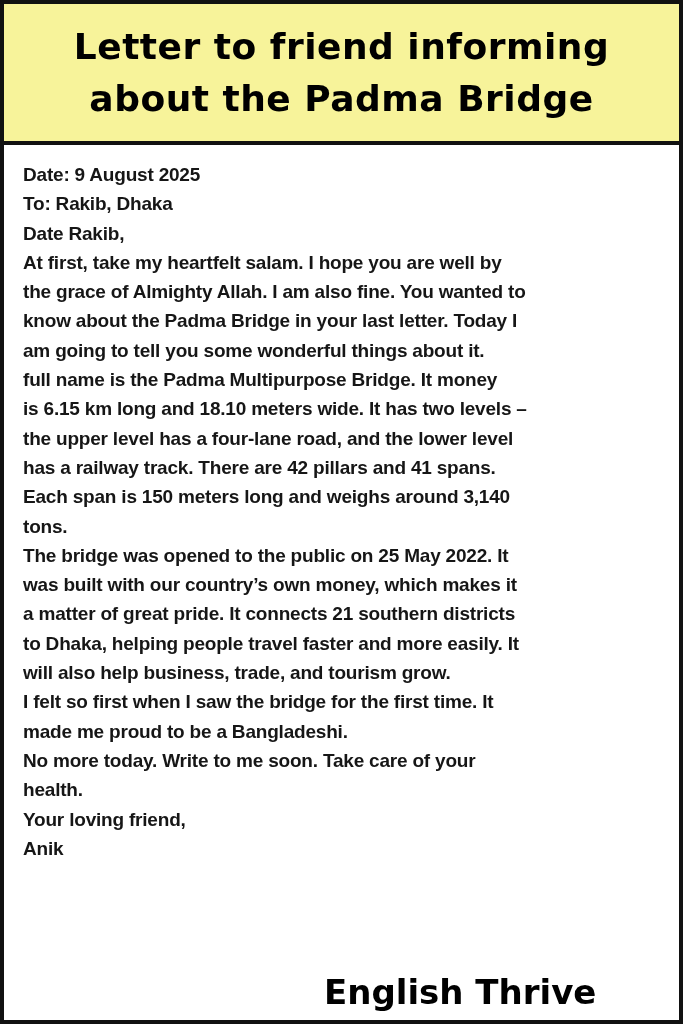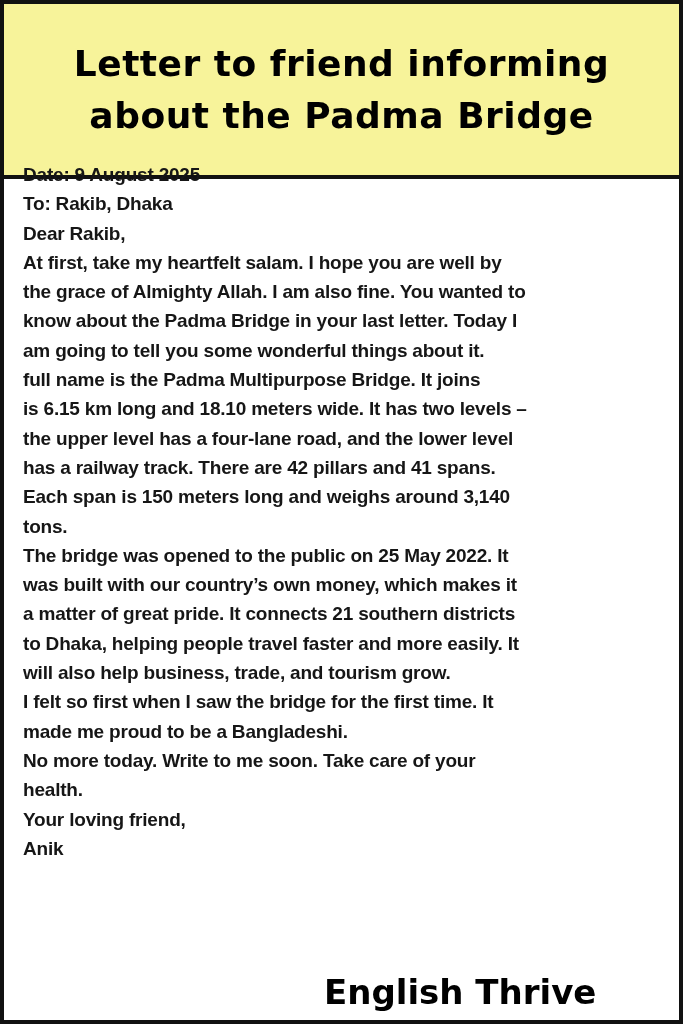--- a/index.html
+++ b/index.html
@@ -19,21 +19,21 @@
       width: 683px;
       height: 1024px;
       box-sizing: border-box;
       border: 4px solid #111111;
       background: #ffffff;
     }
     .title-box {
       position: absolute;
       left: 0; top: 0;
       width: 675px;
-      height: 175px;
+      height: 141px;
       box-sizing: border-box;
       background: #f7f39a;
       border-bottom: 4px solid #111111;
       display: flex;
       flex-direction: column;
       align-items: center;
       justify-content: center;
     }
     .title-line {
       font-family: "DejaVu Sans", sans-serif;
@@ -77,26 +77,26 @@
 <div class="frame">
   <div class="title-box">
     <div class="title-line">Letter to friend informing</div>
     <div class="title-line">about the Padma Bridge</div>
   </div>
 </div>
 
 <div class="body">
   <div class="line">Date: 9 August 2025</div>
   <div class="line">To: Rakib, Dhaka</div>
-  <div class="line">Dear Rakib,</div>
+  <div class="line">Date Rakib,</div>
   <div class="line">At first, take my heartfelt salam. I hope you are well by</div>
   <div class="line">the grace of Almighty Allah. I am also fine. You wanted to</div>
   <div class="line">know about the Padma Bridge in your last letter. Today I</div>
   <div class="line">am going to tell you some wonderful things about it.</div>
-  <div class="line">full name is the Padma Multipurpose Bridge. It joins</div>
+  <div class="line">full name is the Padma Multipurpose Bridge. It money</div>
   <div class="line">is 6.15 km long and 18.10 meters wide. It has two levels –</div>
   <div class="line">the upper level has a four-lane road, and the lower level</div>
   <div class="line">has a railway track. There are 42 pillars and 41 spans.</div>
   <div class="line">Each span is 150 meters long and weighs around 3,140</div>
   <div class="line">tons.</div>
   <div class="line">The bridge was opened to the public on 25 May 2022. It</div>
   <div class="line">was built with our country’s own money, which makes it</div>
   <div class="line">a matter of great pride. It connects 21 southern districts</div>
   <div class="line">to Dhaka, helping people travel faster and more easily. It</div>
   <div class="line">will also help business, trade, and tourism grow.</div>

